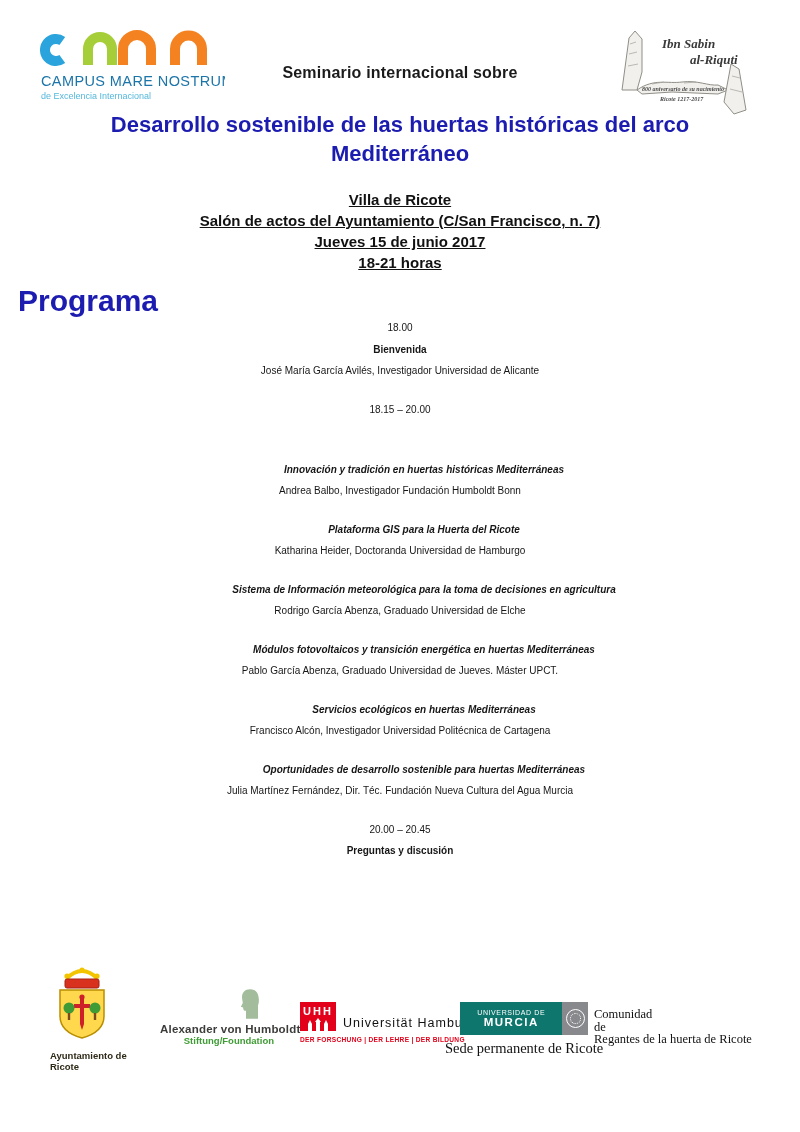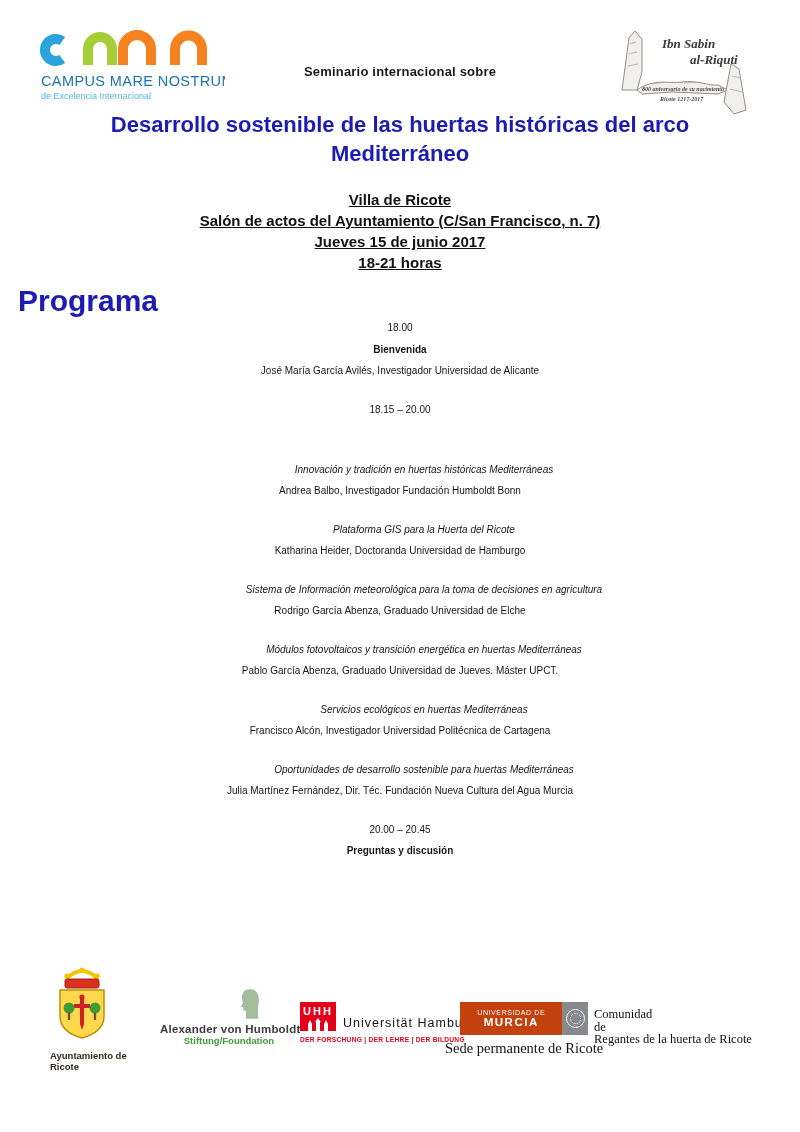--- a/index.html
+++ b/index.html
@@ -3,38 +3,38 @@
 <meta charset="utf-8">
 <style>
   * { margin:0; padding:0; box-sizing:border-box; }
   html,body { background:#ffffff; }
   body { font-family:"Liberation Sans", sans-serif; }
   .page { position:relative; width:800px; height:1132px; background:#ffffff; overflow:hidden; margin:0 auto; }
 
   
   .cmn-logo { position:absolute; left:40px; top:28px; width:185px; height:76px; }
   .seminar-label { position:absolute; left:0; right:0; top:64px; text-align:center;
-                   font-size:13px; font-weight:bold; color:#1a1a1a; letter-spacing:.2px; }
+                   font-size:16px; font-weight:bold; color:#1a1a1a; letter-spacing:.2px; }
   .ibn-logo { position:absolute; right:36px; top:14px; width:152px; height:106px; }
 
   
   .doc-title { position:absolute; left:0; right:0; top:110px; padding:0 70px; text-align:center;
                font-size:22px; line-height:29px; font-weight:bold; color:#1C1CB0; }
   .venue { position:absolute; left:0; right:0; top:189px; text-align:center;
            font-size:15px; font-weight:bold; line-height:21px; color:#111;text-decoration:underline; }
 
   
   .program-heading { position:absolute; left:0; right:0; top:286px; text-align:left;
                      font-size:30px; font-weight:bold; color:#1C1CB0; line-height:30px;margin-left:18px; }
   .program { position:absolute; left:0; right:0; top:317px; text-align:center;
              font-size:10px; line-height:21.5px; color:#161616; }
   .session { margin-bottom:17px; }
   .line { min-height:21.5px; }
   .line.bold { font-weight:bold; }
-  .line.talk { font-weight:normal; font-style:italic;padding-left:48px; }
+  .line.talk { font-weight:bold; font-style:italic;padding-left:48px; }
 
   
   .footer-logos { position:absolute; left:0; top:960px; width:800px; height:120px; }
 
   .f-ayto { position:absolute; left:50px; top:6px; width:105px; text-align:left; }
   .f-ayto .caption { margin-top:2px; font-size:9.5px; font-weight:bold; color:#2e2a18; }
 
   .f-humboldt { position:absolute; left:160px; top:28px; width:114px; }
   .f-humboldt svg { display:block; margin:0 8px 3px auto; }
   .f-humboldt .name { font-size:11.5px; font-weight:bold; color:#3C3C3B; letter-spacing:.2px; white-space:nowrap; }
@@ -43,21 +43,21 @@
   .f-uhh { position:absolute; left:300px; top:42px; width:150px; }
   .f-uhh .row { display:flex; align-items:flex-end; }
   .uhh-square { width:36px; height:29px; background:#E2001A; color:#fff; text-align:center;
                 padding-top:3px; flex:0 0 36px; }
   .uhh-square .acr { font-size:11px; font-weight:bold; letter-spacing:2px; line-height:12px; }
   .f-uhh .name { margin-left:7px; padding-bottom:1px; font-size:12.5px; color:#111; letter-spacing:1px; white-space:nowrap; }
   .f-uhh .motto { margin-top:5px; font-size:6.6px; font-weight:bold; color:#E2001A; letter-spacing:.3px; white-space:nowrap; }
 
   .f-murcia { position:absolute; left:460px; top:42px; width:128px; text-align:center; }
   .f-murcia .row { display:flex; }
-  .um-red { width:104px; height:33px; background:#c2410c; color:#fff; display:flex; flex-direction:column;
+  .um-red { width:104px; height:33px; background:#0f766e; color:#fff; display:flex; flex-direction:column;
             align-items:center; justify-content:center; }
   .um-red .l1 { font-size:7px; letter-spacing:.6px; }
   .um-red .l2 { font-size:11.5px; font-weight:bold; letter-spacing:1.5px; line-height:12px; }
   .um-gray { width:26px; height:33px; background:#87898C; display:flex; align-items:center; justify-content:center; }
   .um-seal { width:19px; height:19px; border:1.5px solid #fff; border-radius:50%;
              display:flex; align-items:center; justify-content:center; }
   .um-seal::after { content:""; width:9px; height:9px; border:1px dotted #fff; border-radius:50%; }
   .f-murcia .caption { margin-top:5px; font-family:"Liberation Serif", serif; font-size:14.5px; color:#111;
                        white-space:nowrap; position:relative; left:50%; transform:translateX(-50%); width:max-content; }
 

